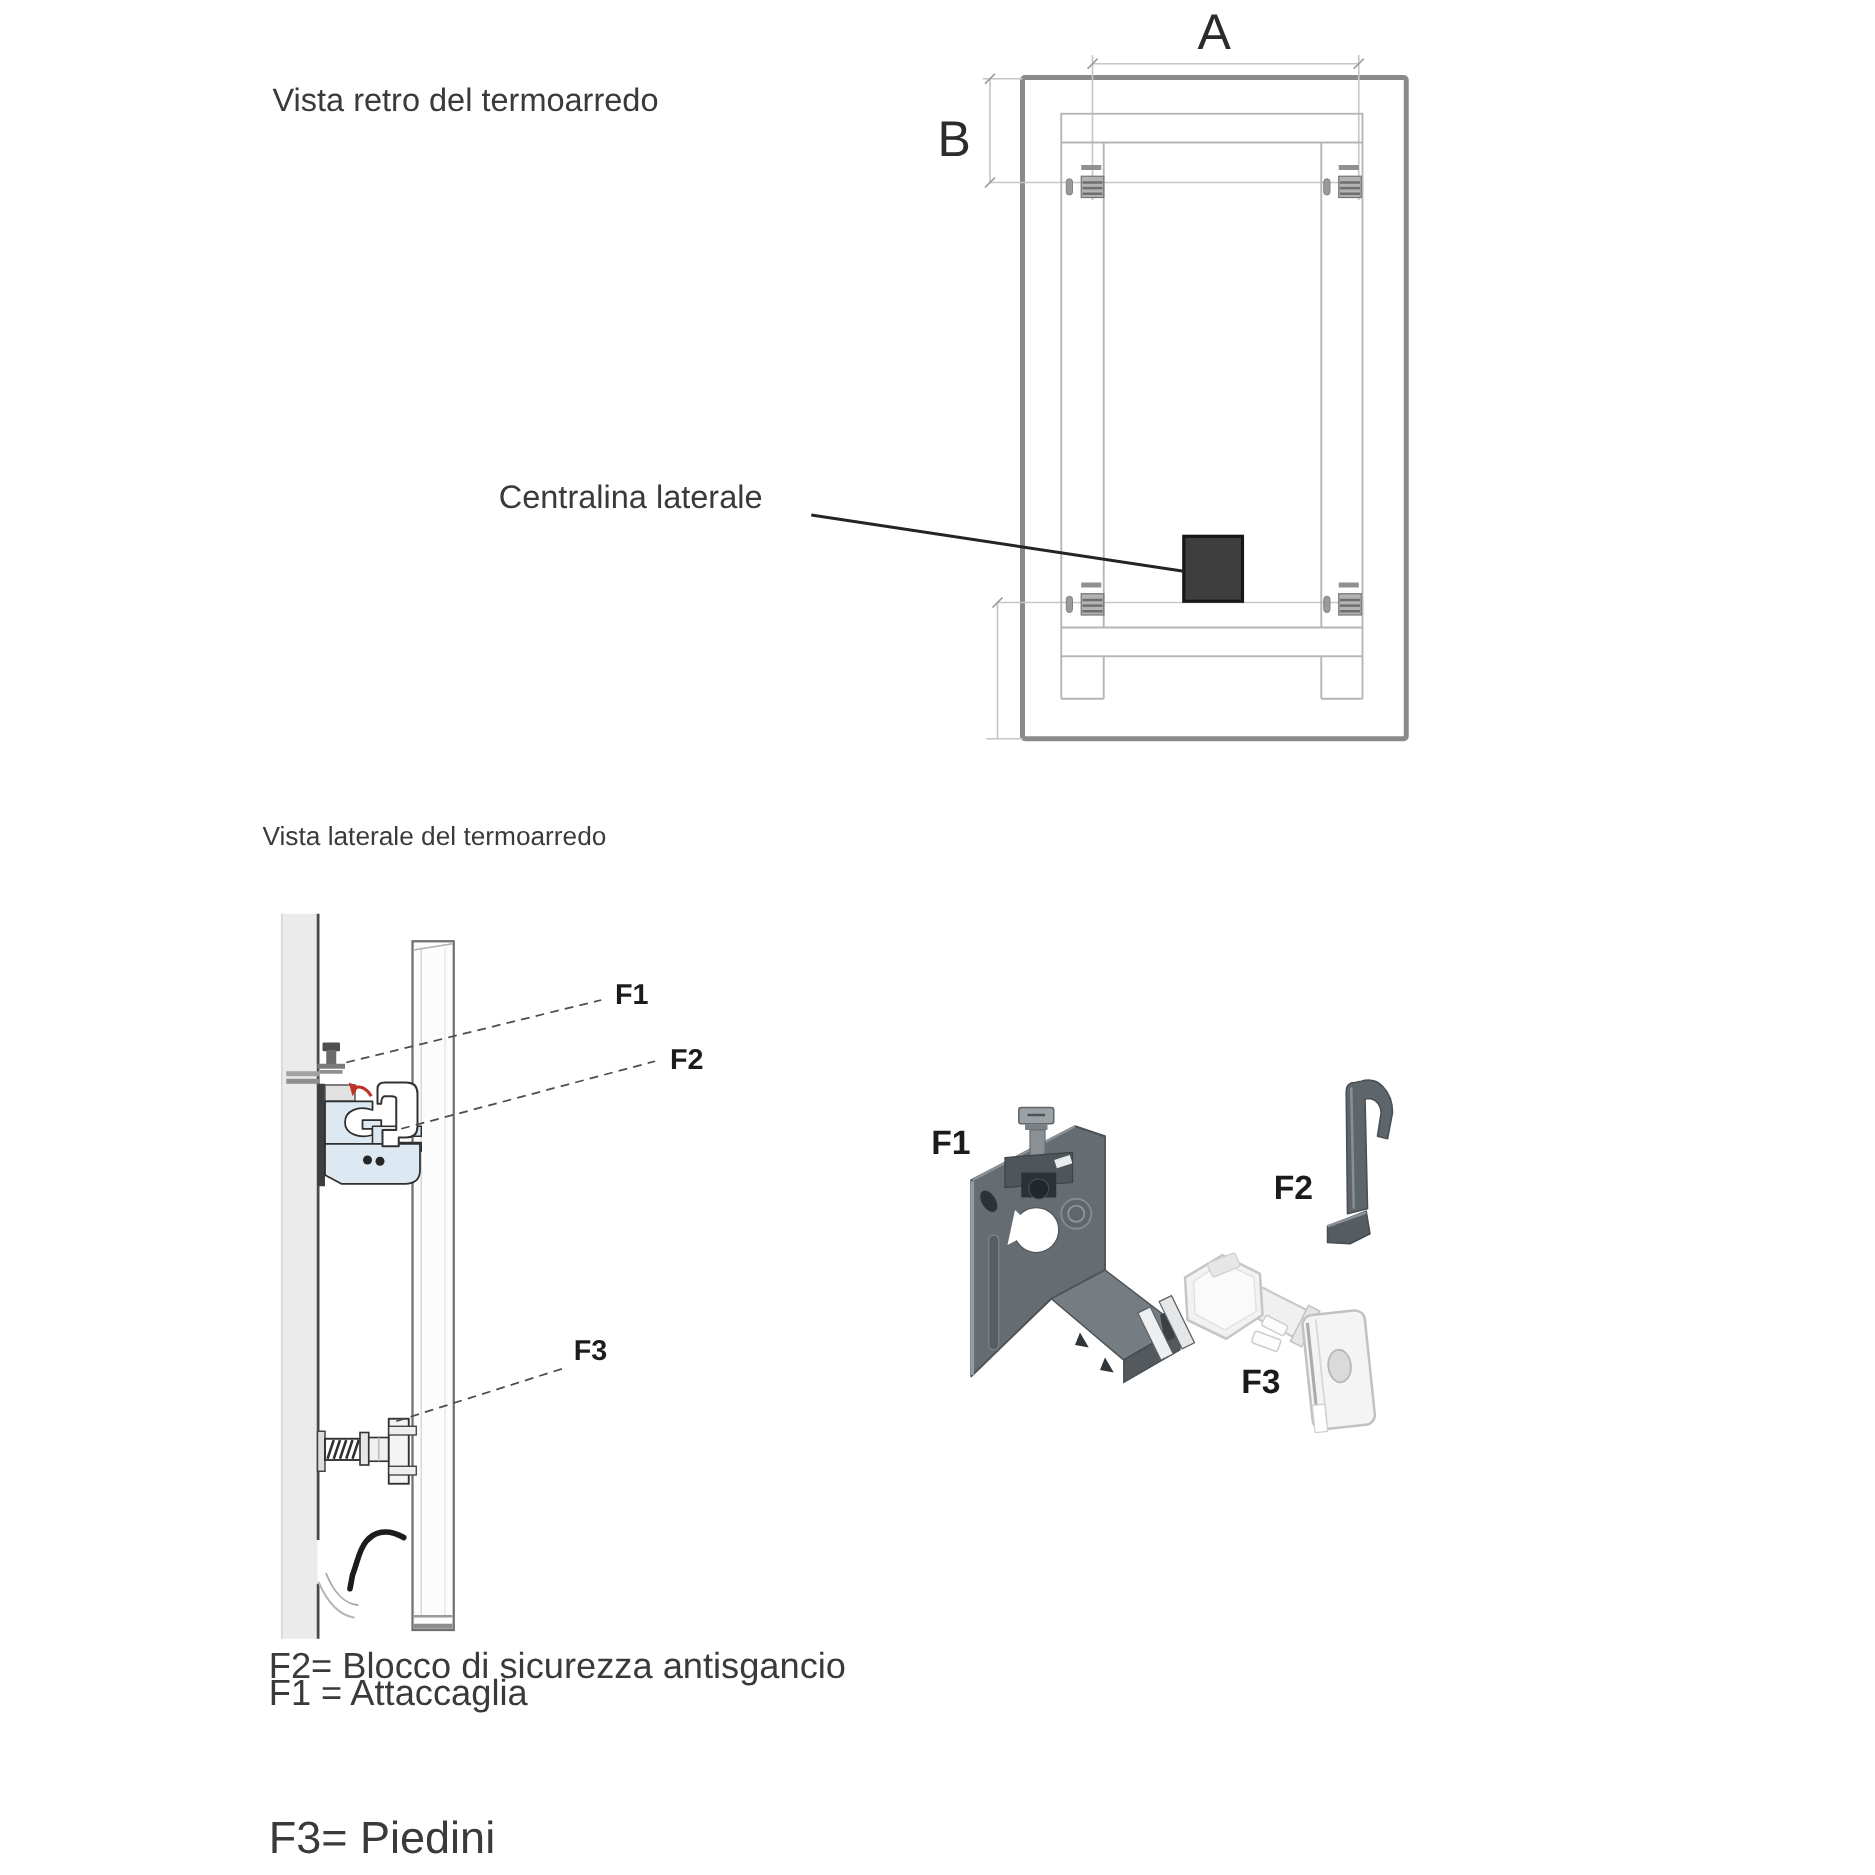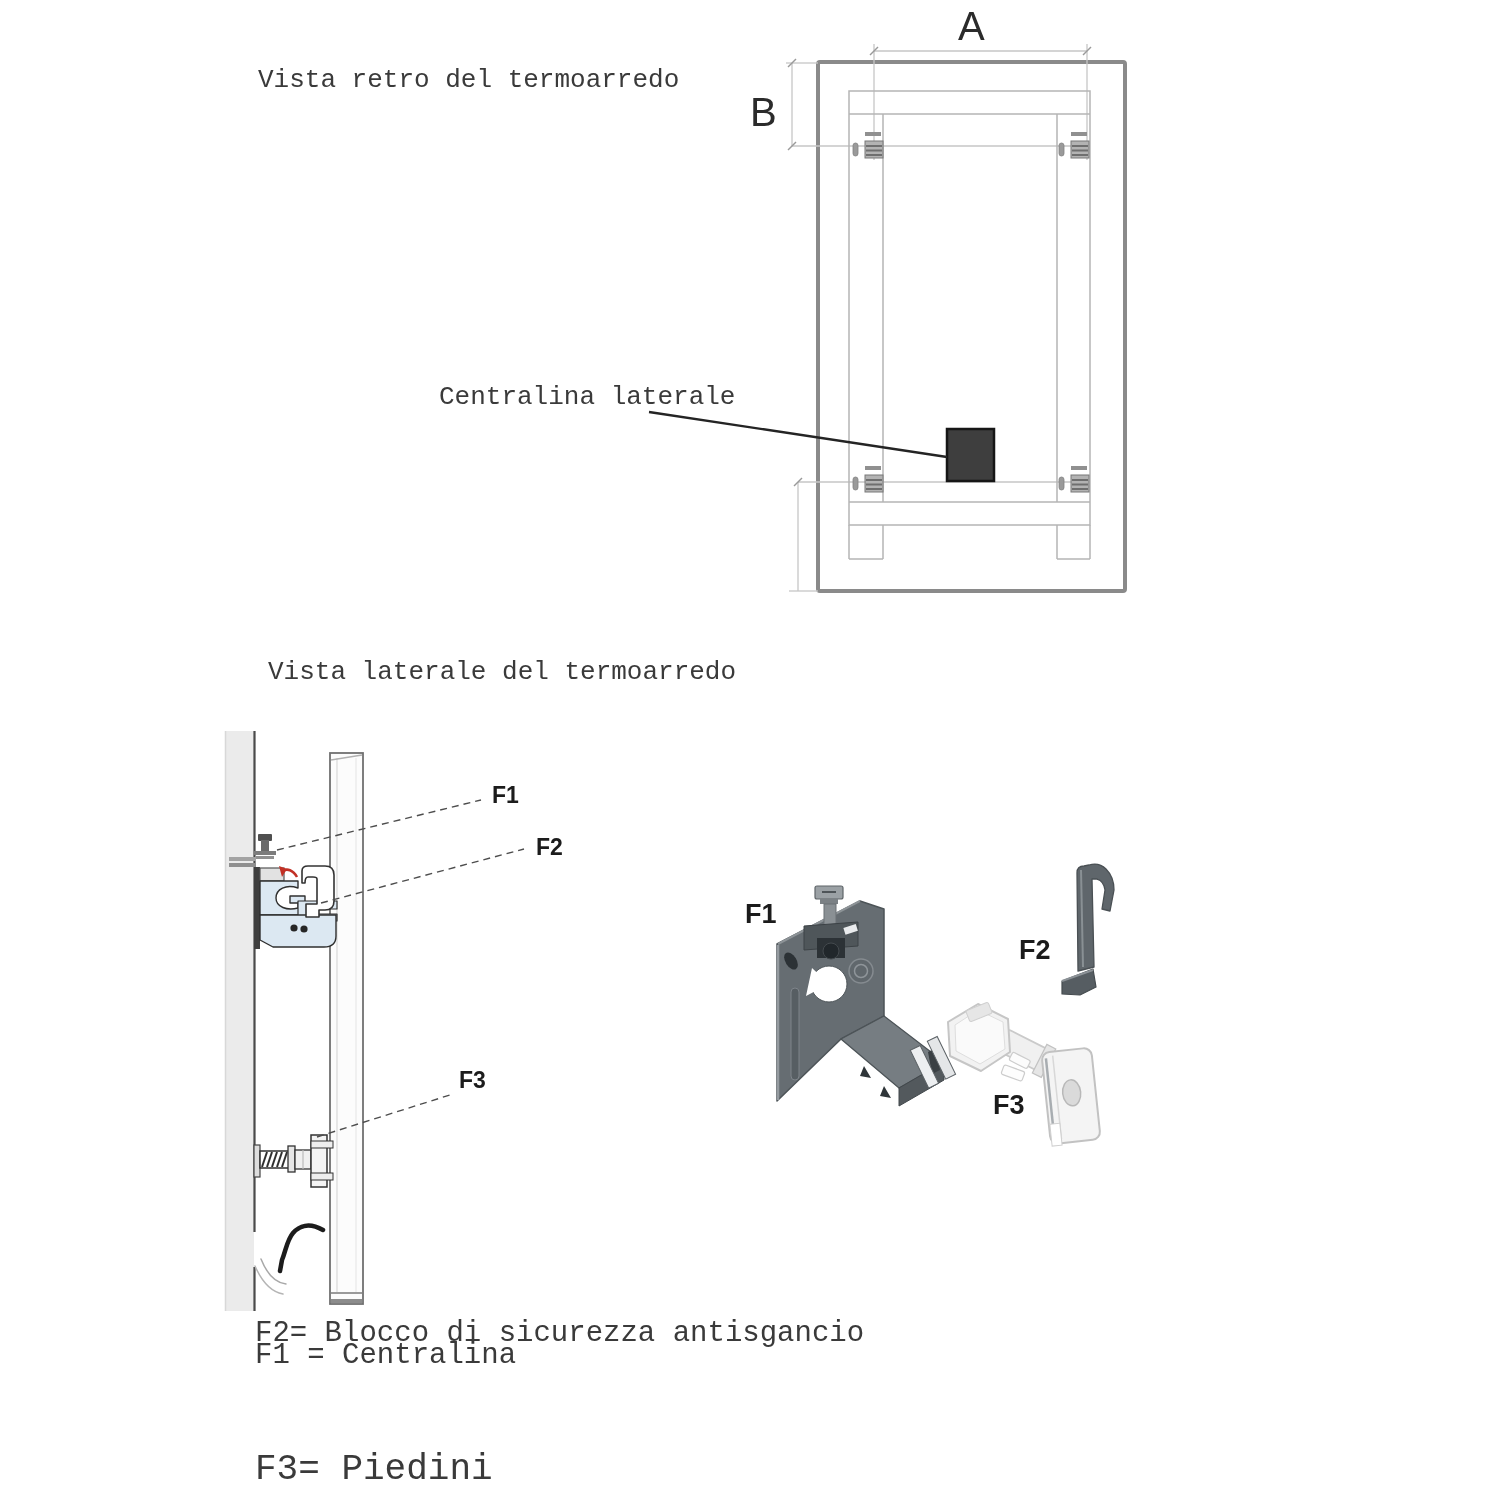--- a/index.html
+++ b/index.html
@@ -1,19 +1,19 @@
 <!DOCTYPE html>
 <html><head>
 <meta charset="utf-8">
 <style>
   html,body{margin:0;padding:0;background:#ffffff;}
   #page{position:relative;width:1500px;height:1500px;background:#ffffff;overflow:hidden;
         font-family:"Liberation Serif", serif;}
   .t{position:absolute;white-space:nowrap;line-height:1.1;}
-  .serif{font-family:Liberation Mono, monospace;color:#3a3a3a;margin-left:40px;}
+  .serif{font-family:Liberation Sans, sans-serif;color:#3a3a3a;}
   .sans{font-family:"Liberation Sans", sans-serif;color:#222222;}
   .dimlabel{font-size:40px;font-weight:400;color:#2b2b2b;}
   .calloutlabel{font-size:23px;font-weight:600;color:#1c1c1c;}
   .partlabel{font-size:27px;font-weight:700;color:#1b1b1b;}
   svg{position:absolute;left:0;top:0;}
 </style>
 </head>
 <body>
 
 <div id="page">
@@ -192,30 +192,30 @@
       <ellipse cx="1072" cy="1093" rx="9" ry="13" fill="#dadada" stroke="#b8b8b8" stroke-width="1.5"></ellipse>
       <rect x="1047" y="1122" width="10" height="22" fill="#ffffff" stroke="#cfcfcf" stroke-width="1"></rect>
     </g>
   </g>
 </svg>
 
   <div class="t serif" style="left:218px;top:66px;font-size:26px">Vista retro del termoarredo</div>
 
   <div class="t serif" style="left:399px;top:383px;font-size:26px">Centralina laterale</div>
 
-  <div class="t serif" style="left:228px;top:658px;font-size:26px">Vista laterale del termoarredo</div>
+  <div class="t serif" style="left:210px;top:658px;font-size:21px">Vista laterale del termoarredo</div>
 
   <div class="t sans dimlabel" style="left:958px;top:4px">A</div>
   <div class="t sans dimlabel" style="left:750px;top:90px">B</div>
 
   <div class="t sans calloutlabel" style="left:492px;top:783px">F1</div>
   <div class="t sans calloutlabel" style="left:536px;top:835px">F2</div>
   <div class="t sans calloutlabel" style="left:459px;top:1068px">F3</div>
 
   <div class="t sans partlabel" style="left:745px;top:900px">F1</div>
   <div class="t sans partlabel" style="left:1019px;top:936px">F2</div>
   <div class="t sans partlabel" style="left:993px;top:1091px">F3</div>
 
-  <div class="t serif" style="left:215px;top:1340px;font-size:29px">F1 = Centralina</div>
+  <div class="t serif" style="left:215px;top:1340px;font-size:29px">F1 = Attaccaglia</div>
   <div class="t serif" style="left:215px;top:1318px;font-size:29px">F2= Blocco di sicurezza antisgancio</div>
   <div class="t serif" style="left:215px;top:1450px;font-size:36px">F3= Piedini</div>
 
 </div>
 
 </body></html>

